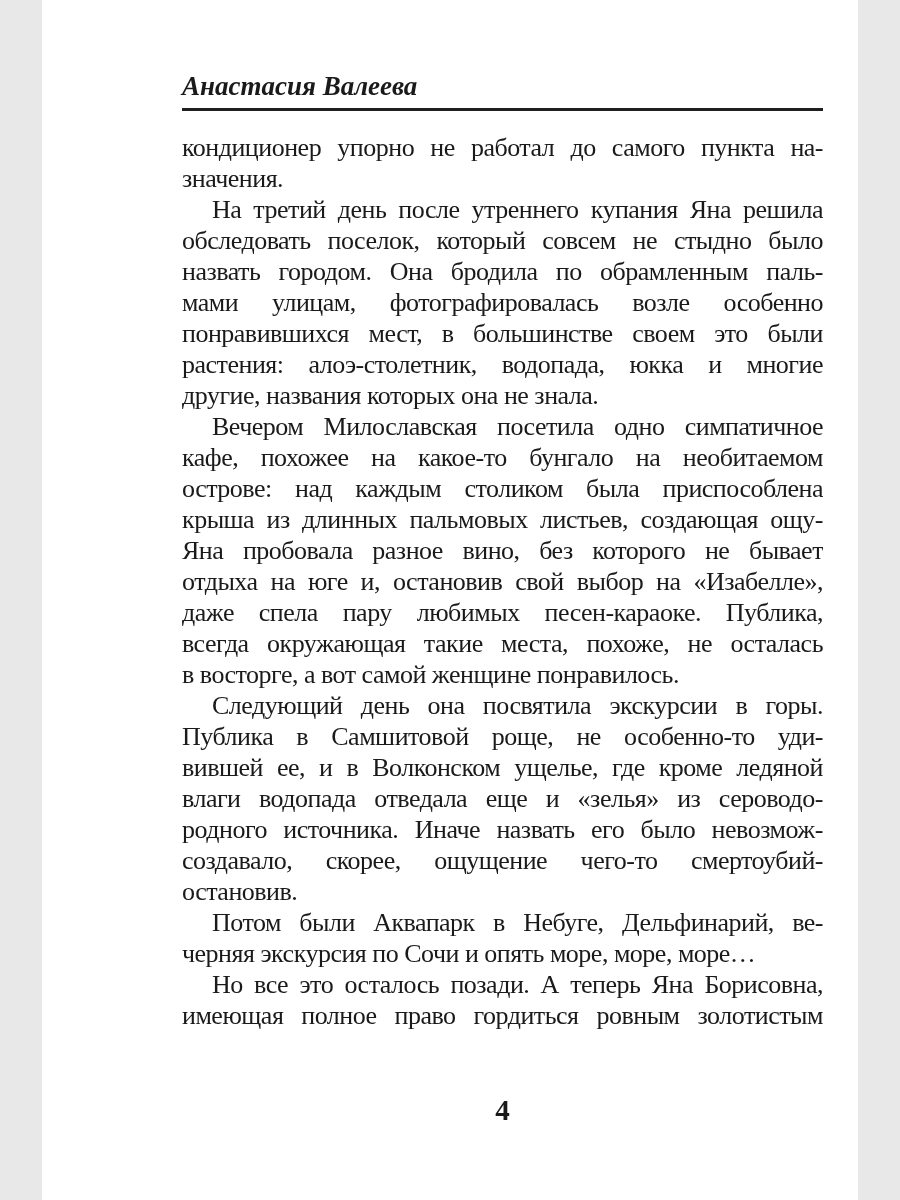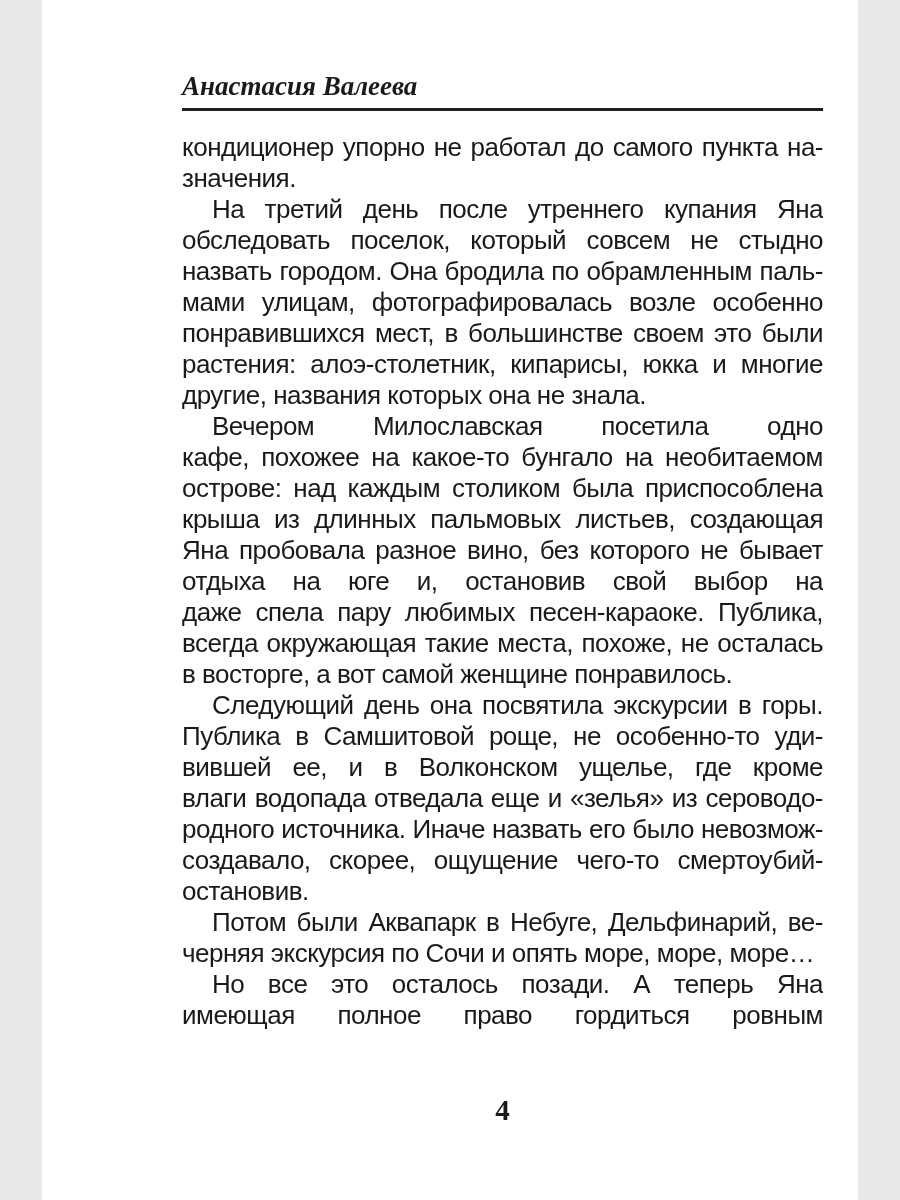--- a/index.html
+++ b/index.html
@@ -38,21 +38,21 @@
   }
   .body-text{
     position:absolute;
     left:140px; top:132px;
     width:641px;
     font-family:"Liberation Sans", sans-serif;
     font-size:26px;
     letter-spacing:-0.5px;
     color:var(--text,#1a1a1a);
   }
-  .paragraph{ margin:0; }
+  .paragraph{ margin:0;font-family:Liberation Serif, serif; }
   .line{
     height:31px;
     line-height:31px;
     overflow:hidden;
     text-align:justify;
     text-align-last:justify;
     white-space:normal;
   }
   .line.indent{ padding-left:30px; }
   .line.para-last{ text-align-last:left; }
@@ -78,21 +78,21 @@
       <div class="paragraph">
         <div class="line">кондиционер упорно не работал до самого пункта на-</div>
         <div class="line para-last">значения.</div>
       </div>
       <div class="paragraph">
         <div class="line indent">На третий день после утреннего купания Яна решила</div>
         <div class="line">обследовать поселок, который совсем не стыдно было</div>
         <div class="line">назвать городом. Она бродила по обрамленным паль-</div>
         <div class="line">мами улицам, фотографировалась возле особенно</div>
         <div class="line">понравившихся мест, в большинстве своем это были</div>
-        <div class="line">растения: алоэ-столетник, кипарисы, юкка и многие</div>
+        <div class="line">растения: алоэ-столетник, водопада, юкка и многие</div>
         <div class="line para-last">другие, названия которых она не знала.</div>
       </div>
       <div class="paragraph">
         <div class="line indent">Вечером Милославская посетила одно симпатичное</div>
         <div class="line">кафе, похожее на какое-то бунгало на необитаемом</div>
         <div class="line">острове: над каждым столиком была приспособлена</div>
         <div class="line">крыша из длинных пальмовых листьев, создающая ощу-</div>
         <div class="line">Яна пробовала разное вино, без которого не бывает</div>
         <div class="line">отдыха на юге и, остановив свой выбор на «Изабелле»,</div>
         <div class="line">даже спела пару любимых песен-караоке. Публика,</div>

